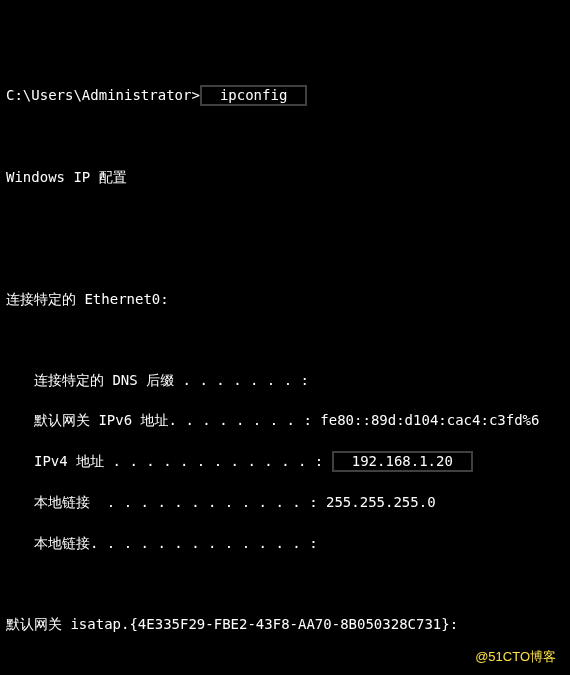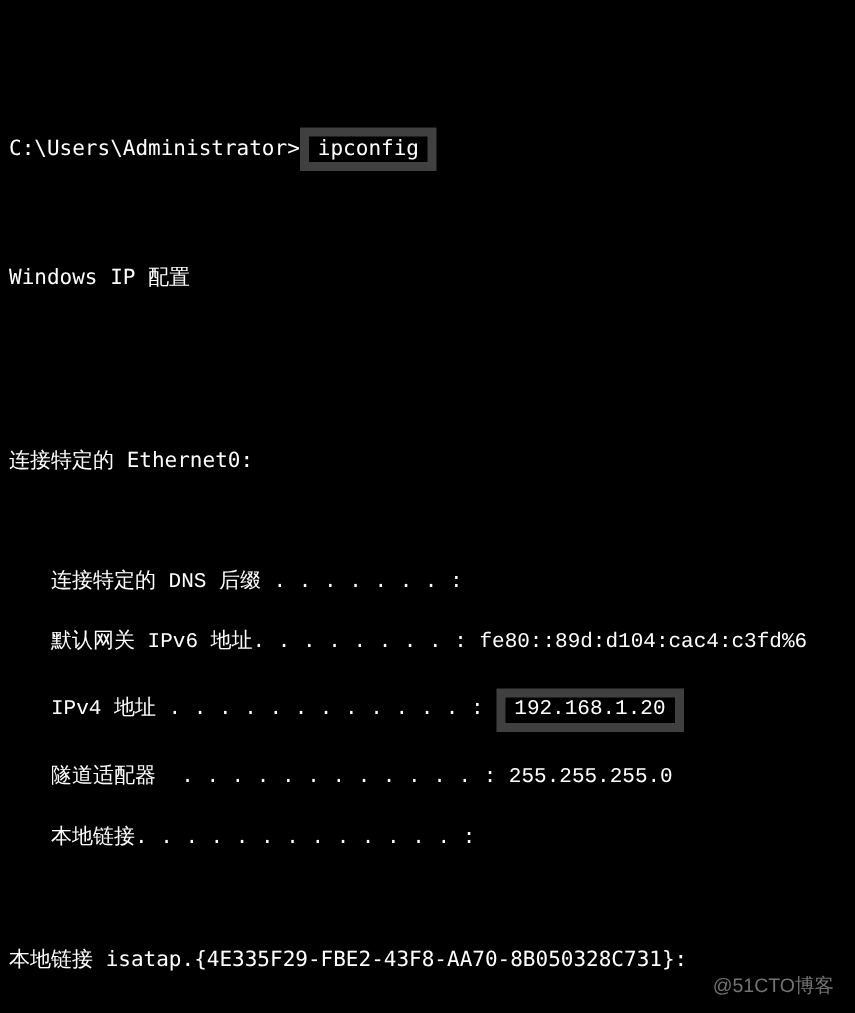--- a/index.html
+++ b/index.html
@@ -10,57 +10,57 @@
       font-size: 14px;
       line-height: 1.45;
       width: 570px;
       height: 675px;
       padding: 4px 6px;
       white-space: pre;
       position: relative;
       overflow: hidden;
     }
     .boxed {
-      border: 6px solid #404040;
-      padding: 0 6px;
+      border: 2px solid #404040;
+      padding: 0 18px;
       display: inline-block;
       line-height: 1.2;
     }
     .row { display: block; }
     .watermark {
       position: absolute;
       right: 8px;
       bottom: 6px;
       background: rgba(0,0,0,0.7);
-      color: #737373;
+      color: #fde047;
       font-size: 13px;
       padding: 2px 6px;
       font-family: sans-serif;
     }
-    .indent1 { padding-left: 28px; font-family: Liberation Mono, monospace; }
+    .indent1 { padding-left: 28px; }
   </style>
 </head>
 <body>
 
 
 
 <div class="row"><span>C:\Users\Administrator&gt;</span><span class="boxed">ipconfig</span></div>
 <div class="row"> </div>
 <div class="row">Windows IP 配置</div>
 <div class="row"> </div>
 <div class="row"> </div>
 <div class="row">连接特定的 Ethernet0:</div>
 <div class="row"> </div>
 <div class="row indent1"><span>连接特定的 DNS 后缀 . . . . . . . :</span><span></span></div>
 <div class="row indent1"><span>默认网关 IPv6 地址. . . . . . . . :</span><span> fe80::89d:d104:cac4:c3fd%6</span></div>
 <div class="row indent1"><span>IPv4 地址 . . . . . . . . . . . . :</span> <span class="boxed">192.168.1.20</span></div>
-<div class="row indent1"><span>隧道适配器  . . . . . . . . . . . . :</span><span> 255.255.255.0</span></div>
+<div class="row indent1"><span>本地链接  . . . . . . . . . . . . :</span><span> 255.255.255.0</span></div>
 <div class="row indent1"><span>本地链接. . . . . . . . . . . . . :</span><span></span></div>
 <div class="row"> </div>
-<div class="row">本地链接 isatap.{4E335F29-FBE2-43F8-AA70-8B050328C731}:</div>
+<div class="row">默认网关 isatap.{4E335F29-FBE2-43F8-AA70-8B050328C731}:</div>
 <div class="row"> </div>
 
 
 
 
 
 
 
 
 

